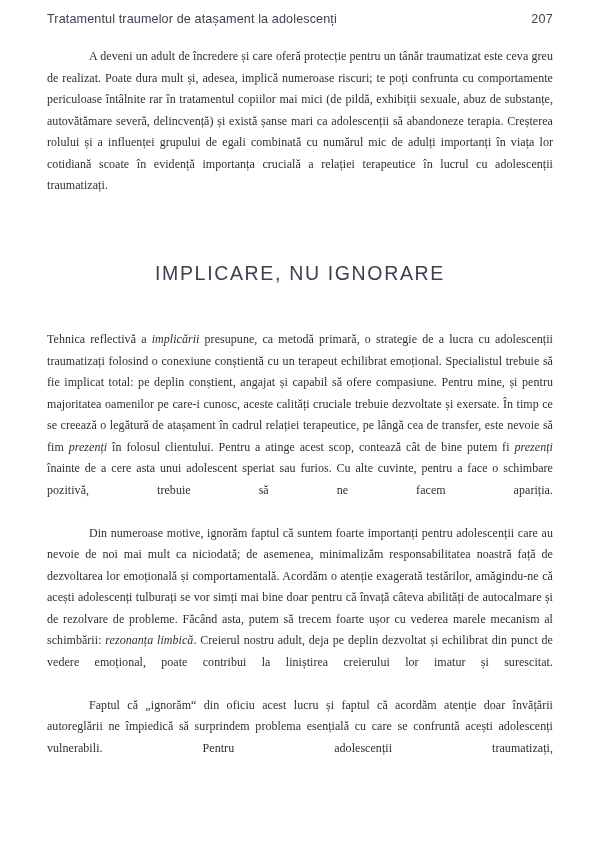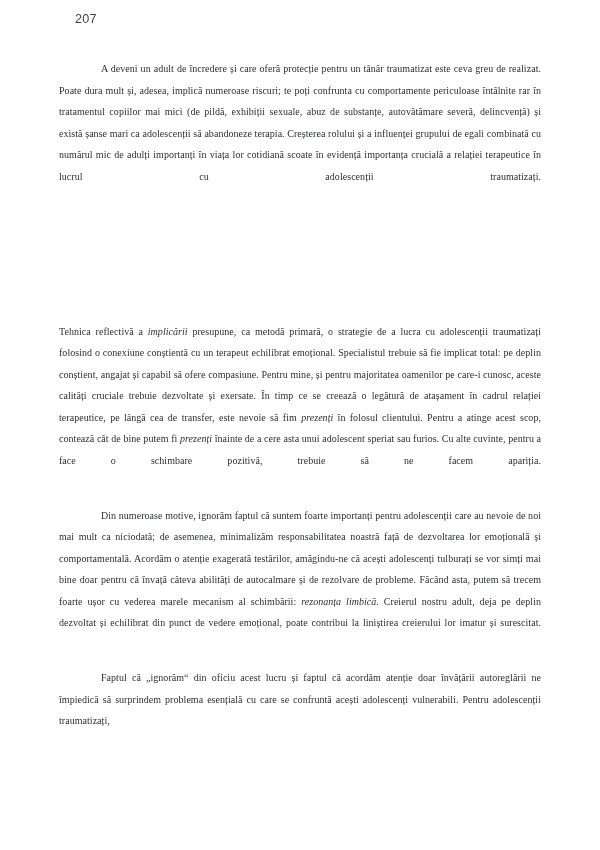--- a/index.html
+++ b/index.html
@@ -54,24 +54,24 @@
 
   
   .textblock {
     position: absolute;
     top: 46px;
     left: 47px;
     width: 506px;
   }
 
   p.body {
-    margin: 12px;
+    margin: 0;
     text-align: justify;
     text-justify: inter-word;
-    font-size: 10px;
+    font-size: 12px;
     line-height: 21.5px;
     letter-spacing: 0.004em;
     word-spacing: 0.005em;
     hyphens: manual;
     -webkit-hyphens: manual;
     color: #2b2f36;
   }
   p.body.indent {
     text-indent: 42px;
   }
@@ -107,29 +107,31 @@
 
   .spacer-before-heading { height: 44px; }
   .spacer-after-heading  { height: 44px; }
 </style>
 </head>
 <body>
 
 <div class="page">
 
   <div class="running-head">
+    <span class="rh-title">Tratamentul traumelor de atașament la adolescenți</span>
     <span class="rh-folio">207</span>
   </div>
 
   <div class="textblock">
 
     <p class="body indent">A deveni un adult de încredere și care oferă protecție pentru un tânăr traumatizat este ceva greu de realizat. Poate dura mult și, adesea, implică numeroase riscuri; te poți confrunta cu comportamente periculoase întâlnite rar în tratamentul copiilor mai mici (de pildă, exhibiții sexuale, abuz de substanțe, autovătămare severă, delincvență) și există șanse mari ca adolescenții să abandoneze terapia. Creșterea rolului și a influenței grupului de egali combinată cu numărul mic de adulți importanți în viața lor cotidiană scoate în evidență importanța crucială a relației terapeutice în lucrul cu adolescenții traumatizați.</p>
 
     <div class="spacer-before-heading"></div>
 
+    <h2 class="section-heading">IMPLICARE, NU IGNORARE</h2>
 
     <div class="spacer-after-heading"></div>
 
     <p class="body noindent"><span>Tehnica reflectivă a </span><em class="it">implicării</em><span> presupune, ca metodă primară, o strategie de a lucra cu adolescenții traumatizați folosind o conexiune conștientă cu un terapeut echilibrat emoțional. Specialistul trebuie să fie implicat total: pe deplin conștient, angajat și capabil să ofere compasiune. Pentru mine, și pentru majoritatea oamenilor pe care-i cunosc, aceste calități cruciale trebuie dezvoltate și exersate. În timp ce se creează o legătură de atașament în cadrul relației terapeutice, pe lângă cea de transfer, este nevoie să fim </span><em class="it">prezenți</em><span> în folosul clientului. Pentru a atinge acest scop, contează cât de bine putem fi </span><em class="it">prezenți</em><span> înainte de a cere asta unui adolescent speriat sau furios. Cu alte cuvinte, pentru a face o schimbare pozitivă, trebuie să ne facem apariția.</span></p>
 
     <p class="body indent"><span>Din numeroase motive, ignorăm faptul că suntem foarte importanți pentru adolescenții care au nevoie de noi mai mult ca niciodată; de asemenea, minimalizăm responsabilitatea noastră față de dezvoltarea lor emoțională și comportamentală. Acordăm o atenție exagerată testărilor, amăgindu-ne că acești adolescenți tulburați se vor simți mai bine doar pentru că învață câteva abilități de autocalmare și de rezolvare de probleme. Făcând asta, putem să trecem foarte ușor cu vederea marele mecanism al schimbării: </span><em class="it">rezonanța limbică</em><span>. Creierul nostru adult, deja pe deplin dezvoltat și echilibrat din punct de vedere emoțional, poate contribui la liniștirea creierului lor imatur și surescitat.</span></p>
 
     <p class="body indent">Faptul că „ignorăm“ din oficiu acest lucru și faptul că acordăm atenție doar învățării autoreglării ne împiedică să surprindem problema esențială cu care se confruntă acești adolescenți vulnerabili. Pentru adolescenții traumatizați,</p>
 
   </div>

